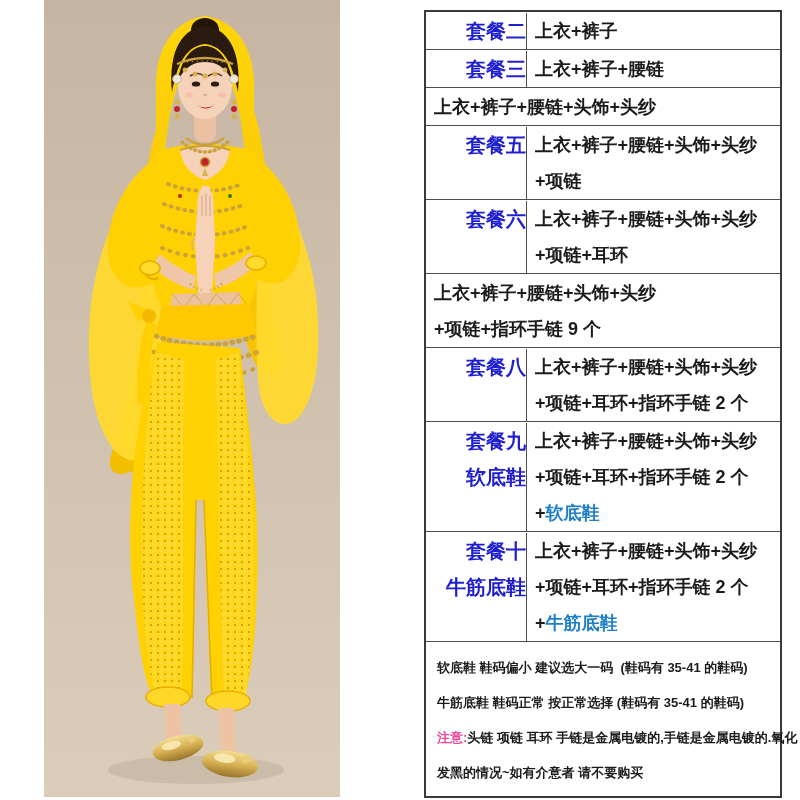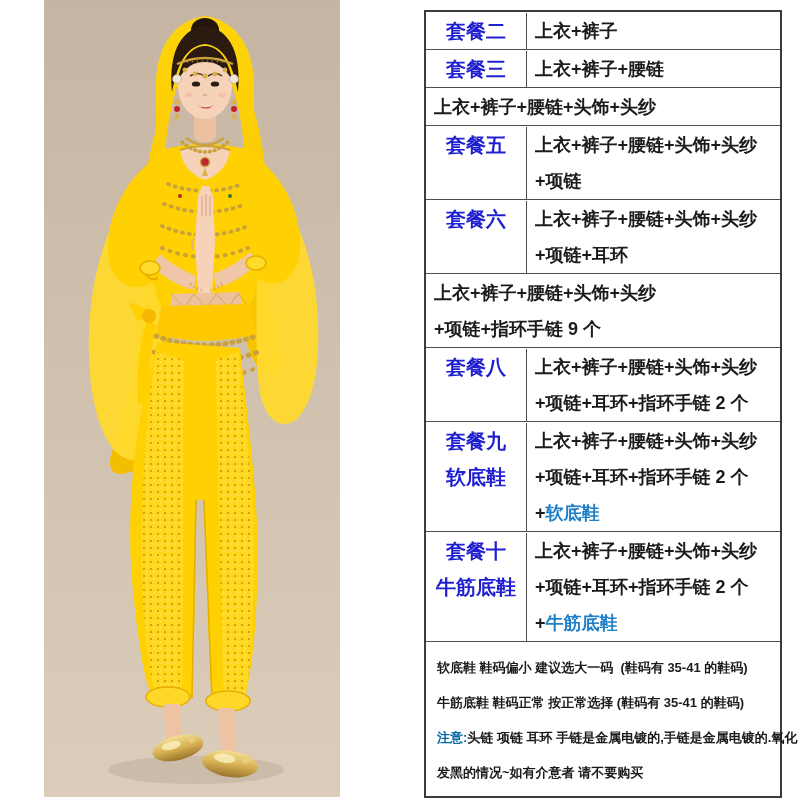--- a/index.html
+++ b/index.html
@@ -12,28 +12,28 @@
   
   .pkg-table{
     position:absolute;left:424px;top:10px;width:358px;
     border:2px solid #3a3a3a;background:#ffffff;box-sizing:border-box;
   }
   .pkg-row{display:flex;border-bottom:1px solid #4d4d4d;padding-top:1px;}
   .cell-label{
     width:100px;flex:0 0 100px;border-right:1px solid #4d4d4d;
     text-align:center;color:#1f1fd0;font-weight:bold;font-size:20px;
   }
-  .lab-line{height:36px;line-height:36px;white-space:nowrap;}
+  .lab-line{height:36px;line-height:36px;white-space:nowrap;text-align:right;}
   .cell-content{flex:1;padding:0 4px 0 8px;color:#1b1b1b;font-weight:bold;font-size:18px;}
   .content-line{height:36px;display:flex;align-items:center;white-space:pre;}
   .shoe-blue{color:#1e7fc8;}
 
   .notes{padding:8px 4px 6px 11px;font-size:13px;font-weight:bold;color:#1b1b1b;}
   .note-line{height:35px;line-height:35px;white-space:pre;}
-  .warn{color:#0369a1;}
+  .warn{color:#ec4899;}
 </style>
 </head>
 <body>
 
 <div class="stage">
 
   <div class="photo">
     <svg viewBox="0 0 296 797" width="296" height="797">
       <defs>
         <linearGradient id="bg" x1="0" y1="0" x2="0" y2="1">

